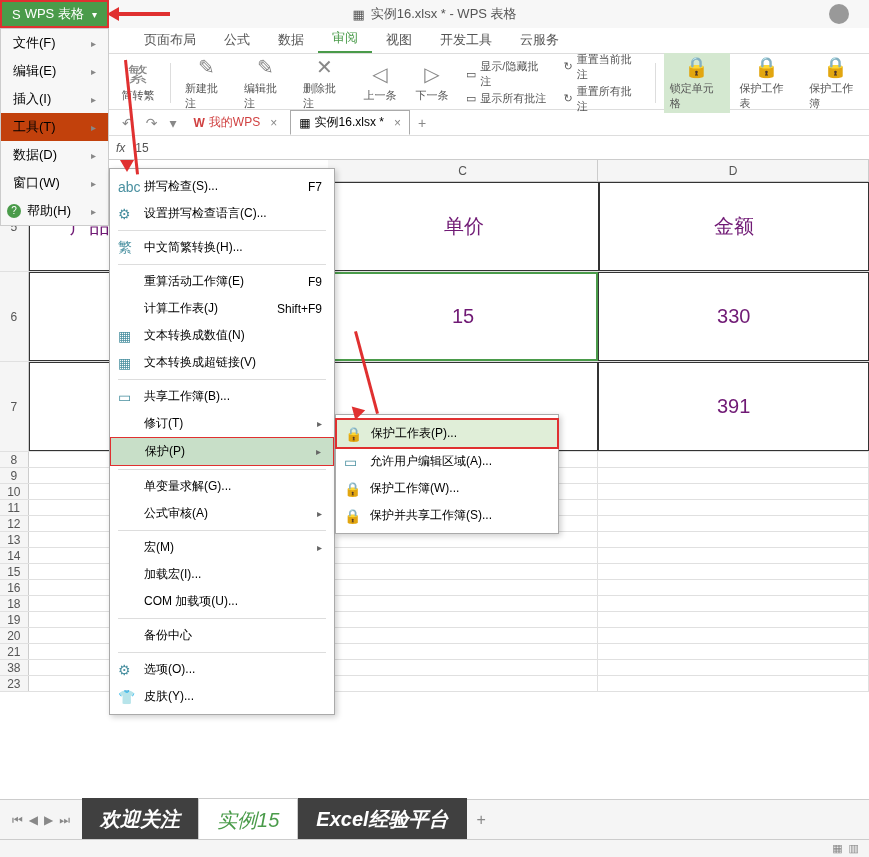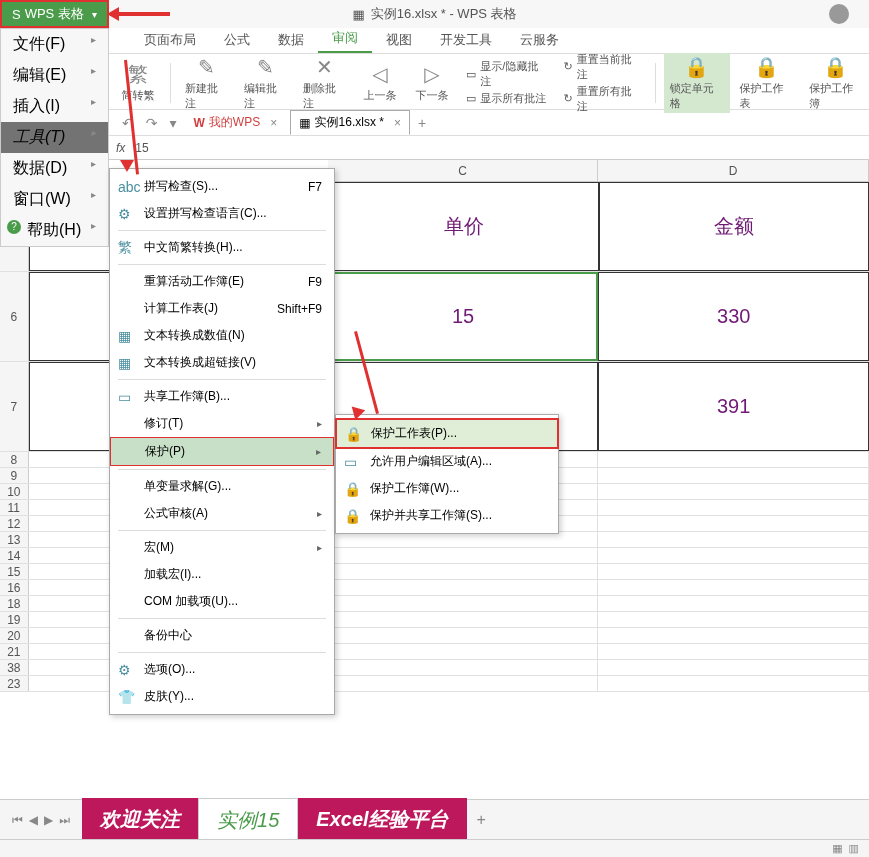--- a/index.html
+++ b/index.html
@@ -16,22 +16,22 @@
     .red-arrow-top { position: absolute; top: 12px; left: 110px; width: 60px; height: 4px; background: #e03030; z-index: 100; }
     .red-arrow-top::before { content: ""; position: absolute; left: -10px; top: -5px; border: 7px solid transparent; border-right: 12px solid #e03030; }
     
     
     .menu-bar { height: 26px; background: #fff; border-bottom: 1px solid #ddd; display: flex; align-items: flex-end; padding-left: 130px; }
     .menu-tab { padding: 4px 14px; color: #555; font-size: 13px; cursor: pointer; }
     .menu-tab.active { color: #4a9b4a; border-bottom: 2px solid #4a9b4a; }
     
     
     .left-menu { position: absolute; left: 0; top: 28px; width: 109px; background: #f7f7f7; border: 1px solid #ccc; z-index: 50; }
-    .left-menu-item { padding: 5px 12px; display: flex; justify-content: space-between; align-items: flex-start; cursor: pointer; font-size: 16px; }
-    .left-menu-item.highlighted { background: #737373; font-style: italic; }
+    .left-menu-item { padding: 5px 12px; display: flex; justify-content: space-between; align-items: center; cursor: pointer; font-size: 13px; }
+    .left-menu-item.highlighted { background: #c2410c; }
     .left-menu-item::after { content: "▸"; color: #888; font-size: 10px; }
     .left-menu-item.help::before { content: "?"; display: inline-block; width: 14px; height: 14px; background: #4a9b4a; color: #fff; border-radius: 50%; text-align: center; line-height: 14px; font-size: 10px; margin-right: 4px; position: absolute; left: 6px; }
     .left-menu-item.help { padding-left: 26px; position: relative; }
     
     
     .ribbon { height: 56px; background: #fff; border-bottom: 1px solid #ddd; display: flex; align-items: center; padding-left: 114px; gap: 4px; padding-top: 2px; }
     .ribbon-btn { display: flex; flex-direction: column; align-items: center; padding: 2px 6px; font-size: 11px; color: #555; cursor: pointer; gap: 2px; }
     .ribbon-btn.big { min-width: 48px; }
     .ribbon-btn .icon { width: 28px; height: 24px; display: flex; align-items: center; justify-content: center; font-size: 20px; color: #888; }
     .ribbon-group { display: flex; flex-direction: column; gap: 2px; font-size: 11px; color: #555; padding: 2px 6px; }
@@ -87,21 +87,21 @@
     
     .red-arrow-3 { position: absolute; left: 365px; top: 330px; z-index: 200; }
     .red-arrow-3::before { content: ""; position: absolute; width: 3px; height: 85px; background: #e03030; transform: rotate(-15deg); }
     .red-arrow-3::after { content: ""; position: absolute; left: -16px; top: 78px; border: 7px solid transparent; border-top: 12px solid #e03030; transform: rotate(15deg); }
     
     
     .sheet-tabs { position: absolute; bottom: 18px; left: 0; right: 0; height: 40px; display: flex; align-items: center; padding-left: 10px; gap: 0; border-top: 1px solid #ccc; background: #f5f5f5; }
     .nav-btns { display: flex; gap: 2px; color: #888; padding-right: 10px; }
     .nav-btn { cursor: pointer; font-size: 12px; padding: 2px; }
     .sheet-tab { padding: 8px 18px; font-size: 20px; cursor: pointer; position: relative; }
-    .sheet-tab.red { background: #be185d; color: #fff; font-style: italic; font-weight: bold; }
+    .sheet-tab.red { background: #404040; color: #fff; font-style: italic; font-weight: bold; }
     .sheet-tab.green { color: #4a9b4a; background: #fff; border: 1px solid #ccc; border-bottom: none; font-style: italic; }
     .add-sheet { padding: 4px 10px; color: #888; font-size: 16px; cursor: pointer; }
     
     .status-bar { position: absolute; bottom: 0; left: 0; right: 0; height: 18px; background: #f5f5f5; border-top: 1px solid #ccc; display: flex; justify-content: flex-end; align-items: center; padding-right: 10px; gap: 6px; color: #888; font-size: 11px; }
   </style>
 </head>
 <body>
 
 <div class="title-bar">
   <div class="app-btn">

